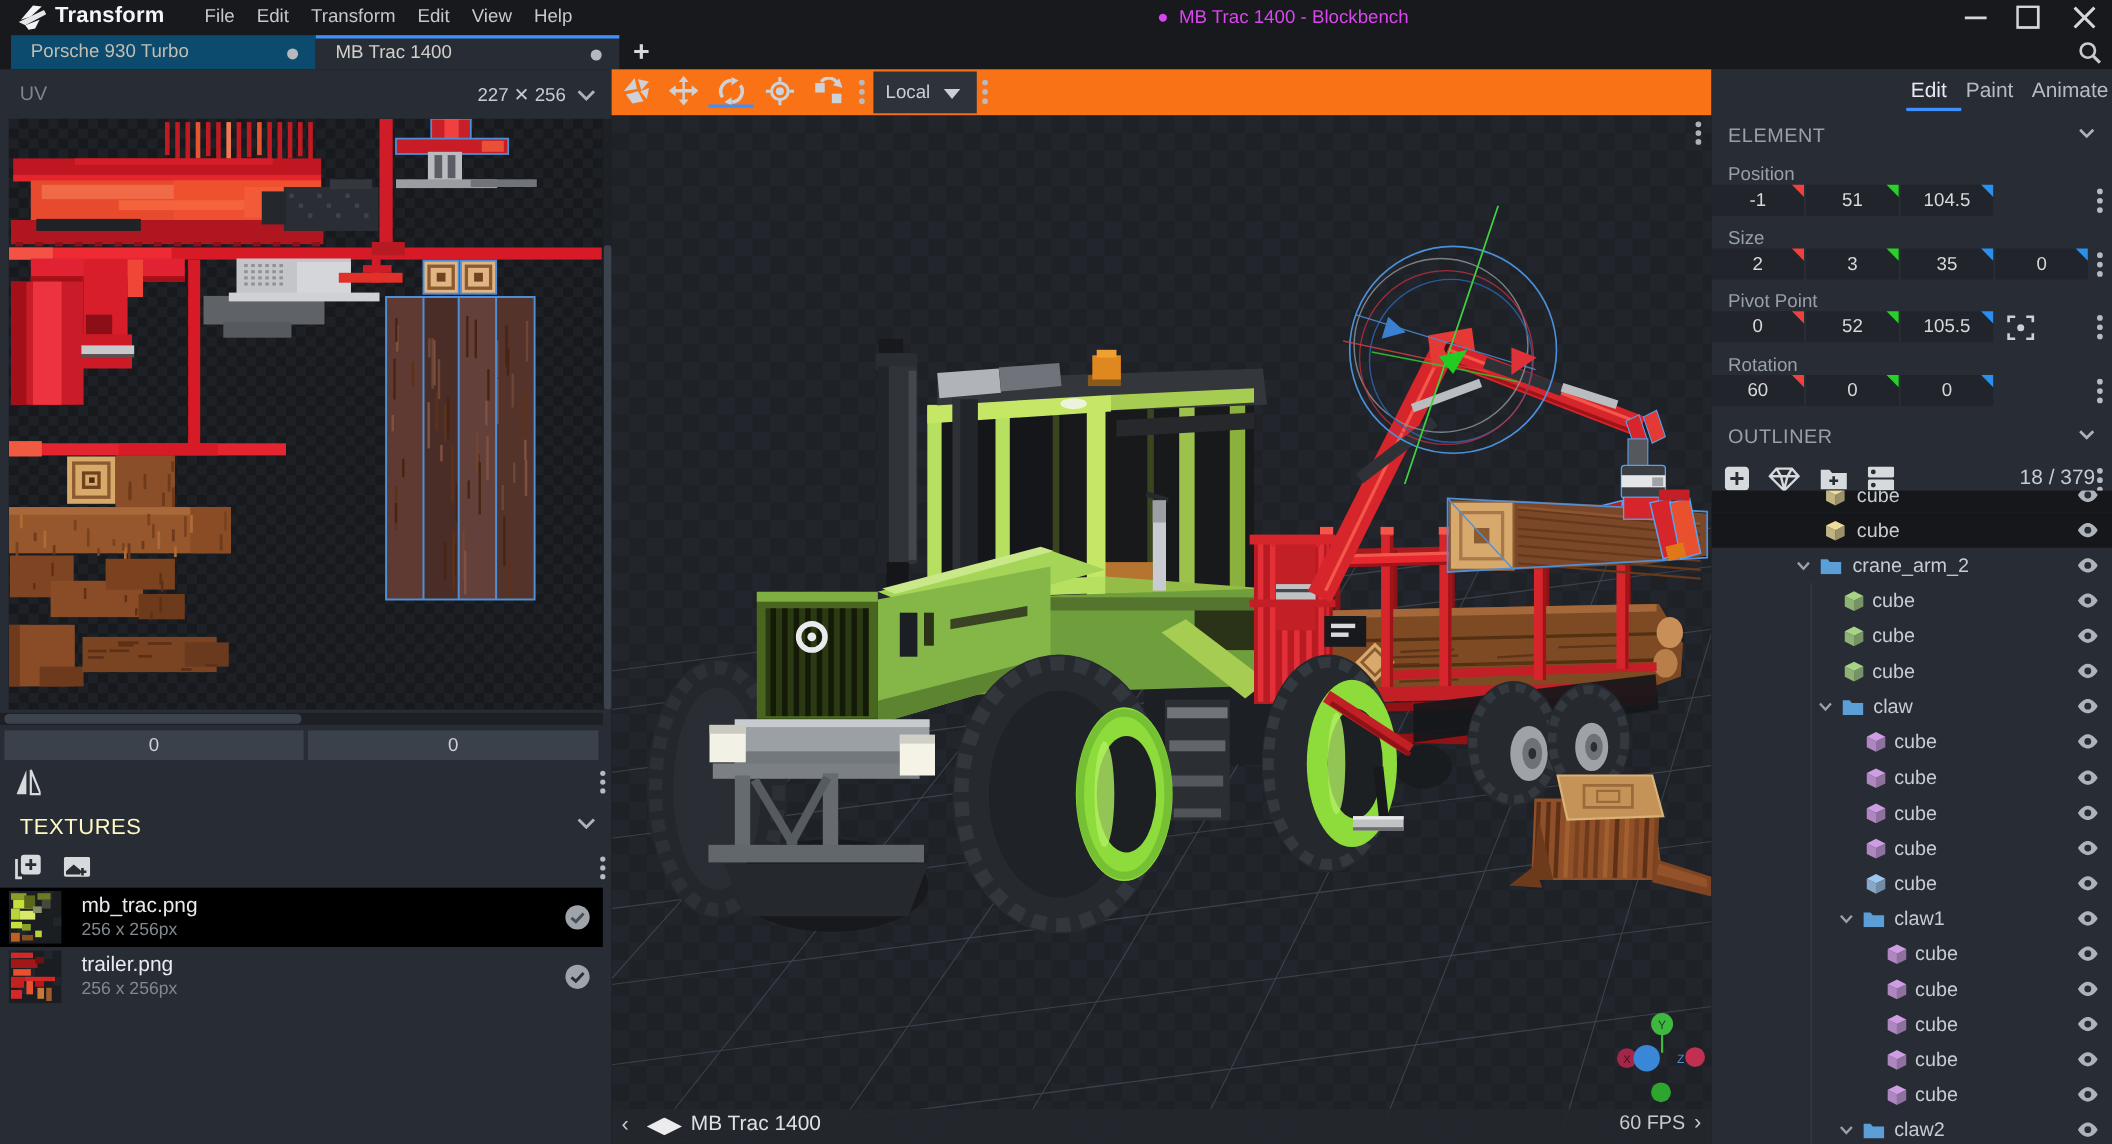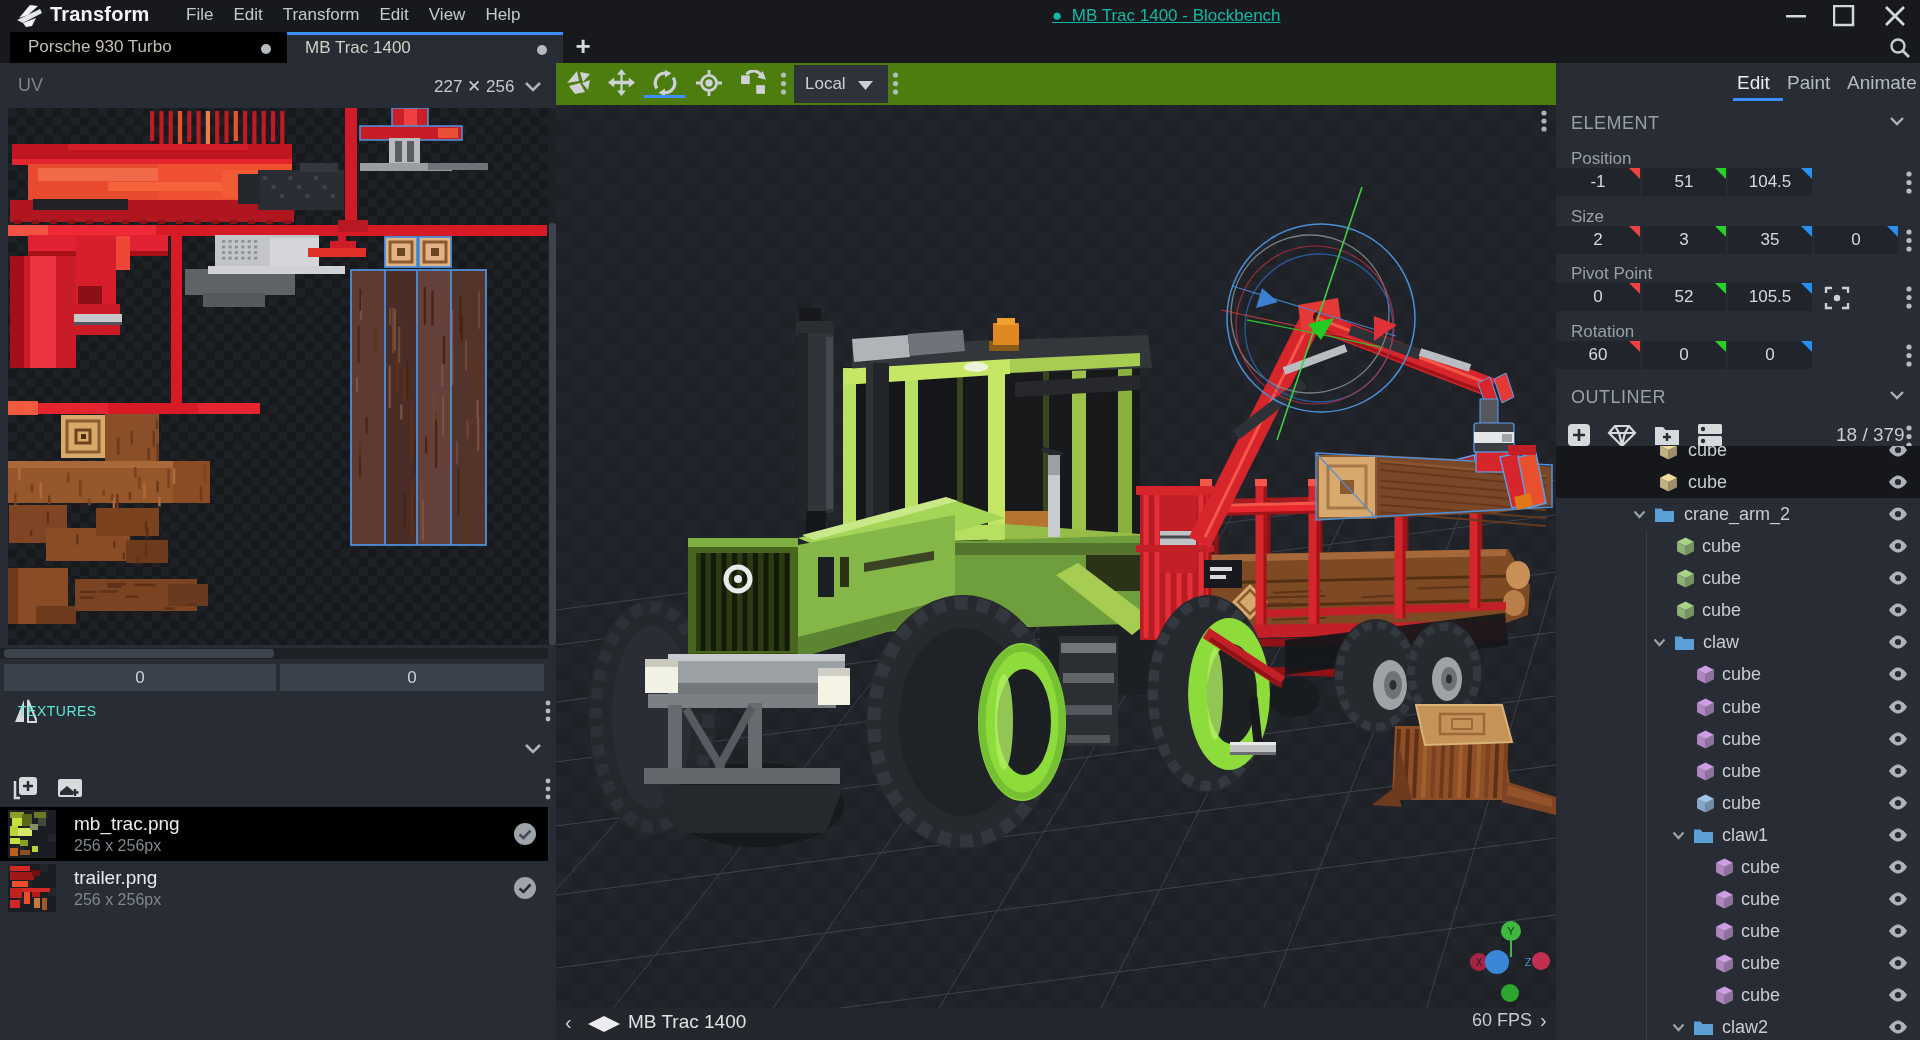--- a/index.html
+++ b/index.html
@@ -1,45 +1,45 @@
 <!DOCTYPE html>
 <html><head><meta charset="utf-8"><style>
 html,body{margin:0;padding:0;width:1920px;height:1040px;overflow:hidden;background:#17191d;font-family:"Liberation Sans",sans-serif;}
 .abs{position:absolute;}
 #titlebar{position:absolute;left:0;top:0;width:1920px;height:32px;background:#17191d;color:#e8eaec;}
 #menus{position:absolute;left:176px;top:0;height:30px;display:flex;align-items:center;color:#c3c9cf;font-size:17px;}
 #menus span{padding:0 10px;}
-#wintitle{position:absolute;left:1052px;top:6px;font-size:17px;color:#14b8a6;text-decoration:underline;}
+#wintitle{position:absolute;left:1052px;top:6px;font-size:17px;color:#d946ef;}
 #tabbar{position:absolute;left:0;top:30px;width:1920px;height:33px;background:#17191d;}
 .tab{position:absolute;top:2px;height:31px;font-size:17px;color:#c2beb2;}
-#tab1{left:10px;width:277px;background:#000000;}
+#tab1{left:10px;width:277px;background:#0c4a6e;}
 #tab2{left:287px;width:276px;background:#282c34;border-top:3px solid #3e90ff;height:28px;color:#d3d0c8;}
 .tabname{position:absolute;left:18px;top:5px;}
 #tab2 .tabname{top:3px;}
 .tabdot{position:absolute;right:16px;top:12px;width:10px;height:10px;border-radius:50%;background:#b5bac0;}
 #tab2 .tabdot{top:10px;}
 #plus{position:absolute;left:572px;top:34px;width:22px;height:24px;color:#d6d9dc;font-size:26px;font-weight:bold;line-height:24px;text-align:center;}
 
 #leftpanel{position:absolute;left:0;top:63px;width:556px;height:977px;background:#282c34;}
 #uvlabel{position:absolute;left:18px;top:12px;font-size:18px;color:#7f858d;}
 #uvsize{position:absolute;left:434px;top:13px;font-size:17px;color:#c7cbd0;}
 #uvcanvas{position:absolute;left:8px;top:45px;width:540px;height:537px;background:#16181c;overflow:hidden;}
 #uvvscroll{position:absolute;left:548px;top:45px;width:8px;height:537px;background:#1d2024;}
 #uvvthumb{position:absolute;left:549px;top:160px;width:7px;height:422px;background:#3d434c;border-radius:3px;}
 #uvhscroll{position:absolute;left:0px;top:585px;width:548px;height:11px;background:#1d2024;}
 #uvhthumb{position:absolute;left:4px;top:586px;width:270px;height:9px;background:#3d434c;border-radius:4px;}
 .slider{position:absolute;top:601px;height:27px;background:#3a414b;color:#ccd0d5;font-size:17px;text-align:center;line-height:27px;}
 #slider1{left:4px;width:272px;}
 #slider2{left:280px;width:264px;}
-#texheader{position:absolute;left:18px;top:640px;font-size:14px;color:#5eead4;letter-spacing:0.5px;}
+#texheader{position:absolute;left:18px;top:678px;font-size:20px;color:#fef9c3;letter-spacing:0.5px;}
 #texlist .titem{position:absolute;left:0;width:548px;height:54px;}
 .titem .tname{position:absolute;left:74px;top:6px;font-size:19px;color:#e8eaed;}
 .titem .tsub{position:absolute;left:74px;top:30px;font-size:16px;color:#82888f;}
 
-#toolbar{position:absolute;left:556px;top:63px;width:1000px;height:42px;background:#4d7c0f;}
+#toolbar{position:absolute;left:556px;top:63px;width:1000px;height:42px;background:#f97316;}
 #viewport{position:absolute;left:556px;top:105px;width:1000px;height:935px;background:#1f2227;overflow:hidden;}
 #vbottom{position:absolute;left:0px;top:903px;width:1000px;height:32px;background:rgba(36,39,44,0.92);}
 #localbox{position:absolute;left:238px;top:2px;width:94px;height:38px;background:#2e333b;color:#ccd0d5;font-size:17px;}
 
 #rightpanel{position:absolute;left:1556px;top:63px;width:364px;height:977px;background:#282c34;}
 #modetabs{position:absolute;left:1556px;top:63px;width:364px;height:42px;background:#282c34;font-size:19px;color:#b6bcc3;}
 .numrow{position:absolute;display:flex;gap:2px;}
 .numbox{position:relative;width:84px;height:28px;background:#21252b;color:#d6d9dd;font-size:17px;text-align:center;line-height:28px;}
 .numbox .tri{position:absolute;right:0;top:0;width:0;height:0;border-left:11px solid transparent;}
 .plabel{position:absolute;font-size:17px;color:#9aa0a8;}

